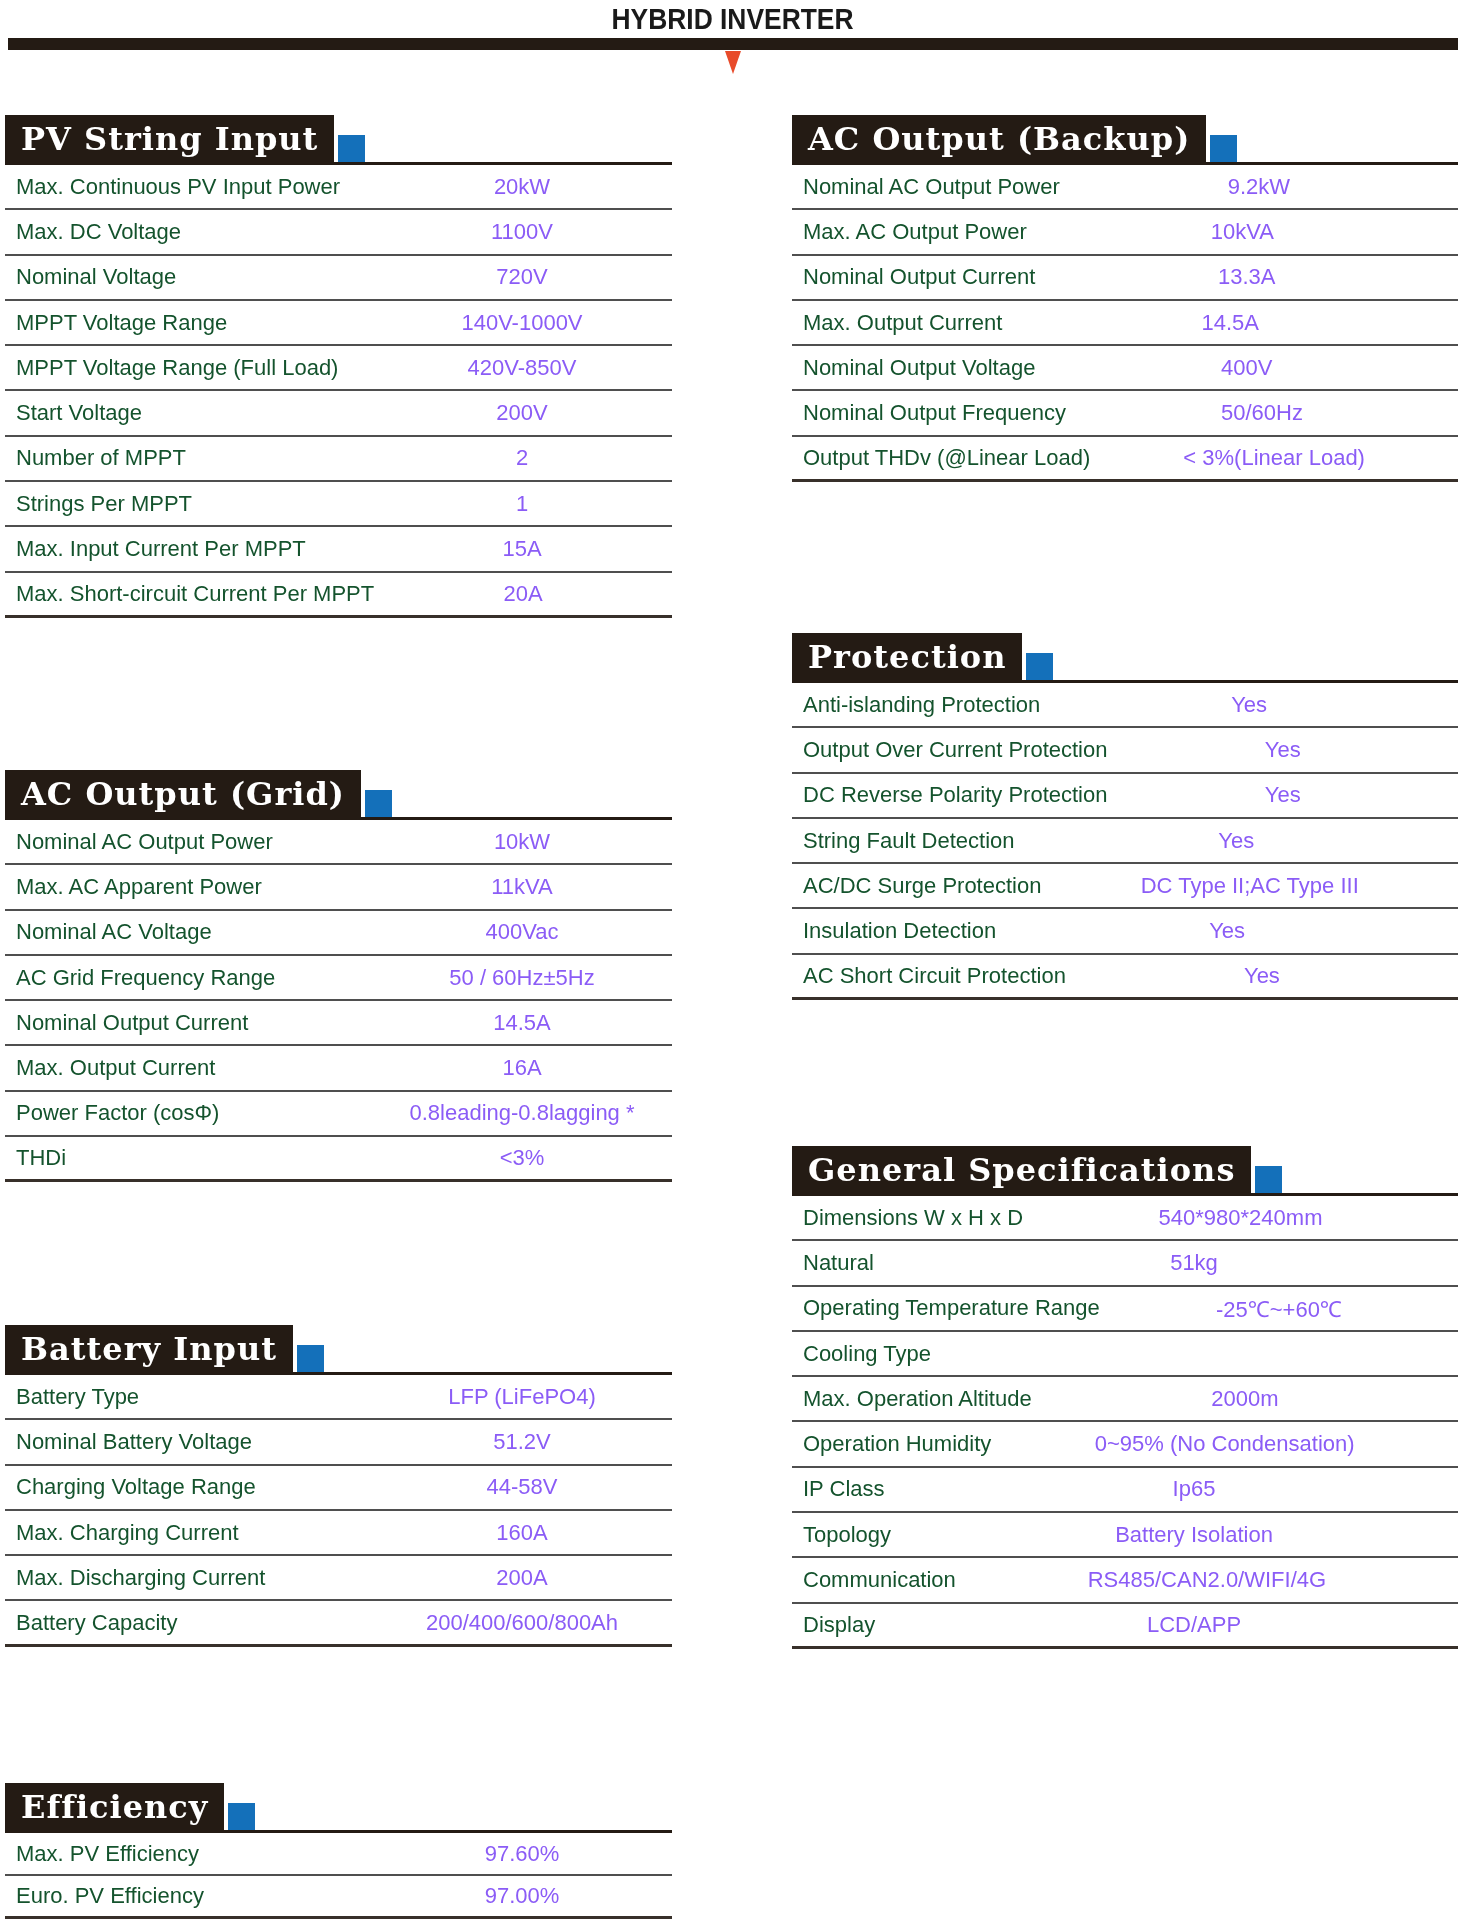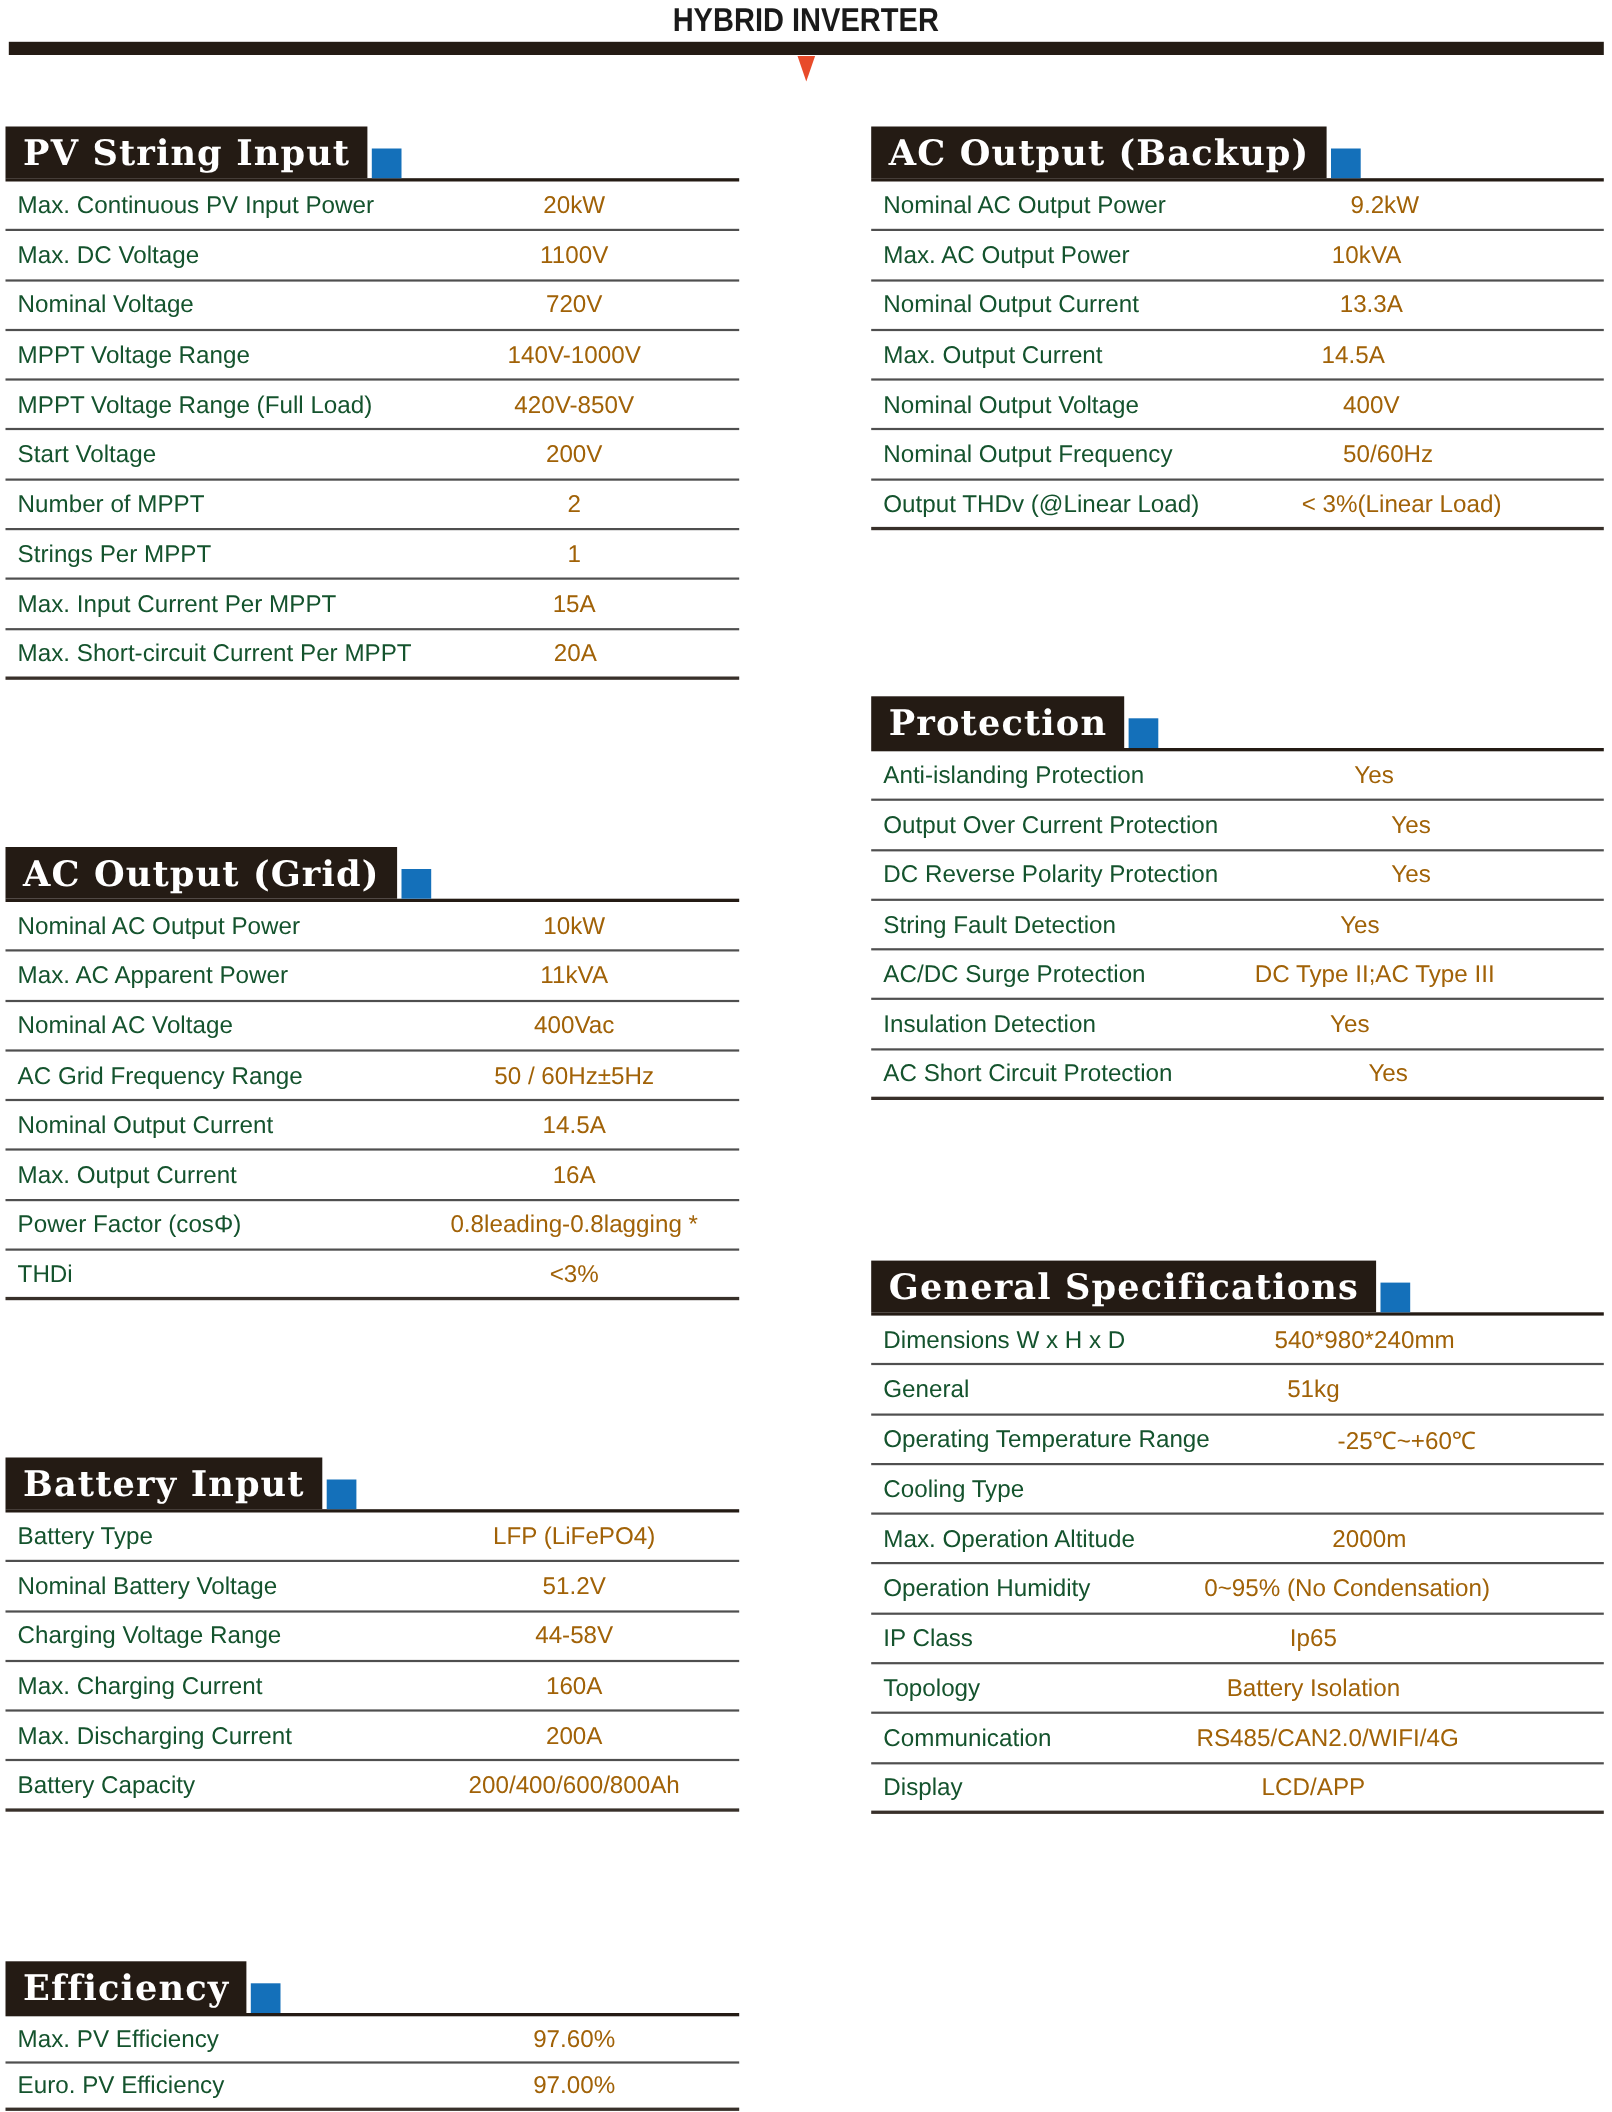--- a/index.html
+++ b/index.html
@@ -42,21 +42,21 @@
     display:flex;align-items:center;box-sizing:border-box;
     height:var(--rh,45.3px);
     border-bottom:2px solid #4f4f4f;
     font-size:22px;
   }
   .spec-row:last-child{border-bottom:3px solid #38302a;}
   .row-label{
     flex:1;padding-left:11px;white-space:nowrap;color:#14532d;
   }
   .row-value{
-    width:var(--vw,300px);text-align:center;white-space:nowrap;color:#a16207;
+    width:var(--vw,300px);text-align:center;white-space:nowrap;color:#8b5cf6;
   }
 </style>
 </head>
 <body>
 
 <div class="page-title">HYBRID INVERTER</div>
 <div class="title-bar"></div>
 <div class="title-marker"></div>
 
 <section class="spec-section" style="left:5px;top:115px;width:667px;--vw:300px;">
@@ -319,21 +319,21 @@
     <div class="accent-square"></div>
   </div>
   <div class="rows">
 
       <div class="spec-row">
         <span class="row-label">Dimensions W x H x D</span>
         <span class="row-value">540*980*240mm</span>
       </div>
 
       <div class="spec-row">
-        <span class="row-label">General</span>
+        <span class="row-label">Natural</span>
         <span class="row-value">51kg</span>
       </div>
 
       <div class="spec-row">
         <span class="row-label">Operating Temperature Range</span>
         <span class="row-value">-25℃~+60℃</span>
       </div>
 
       <div class="spec-row">
         <span class="row-label">Cooling Type</span>

